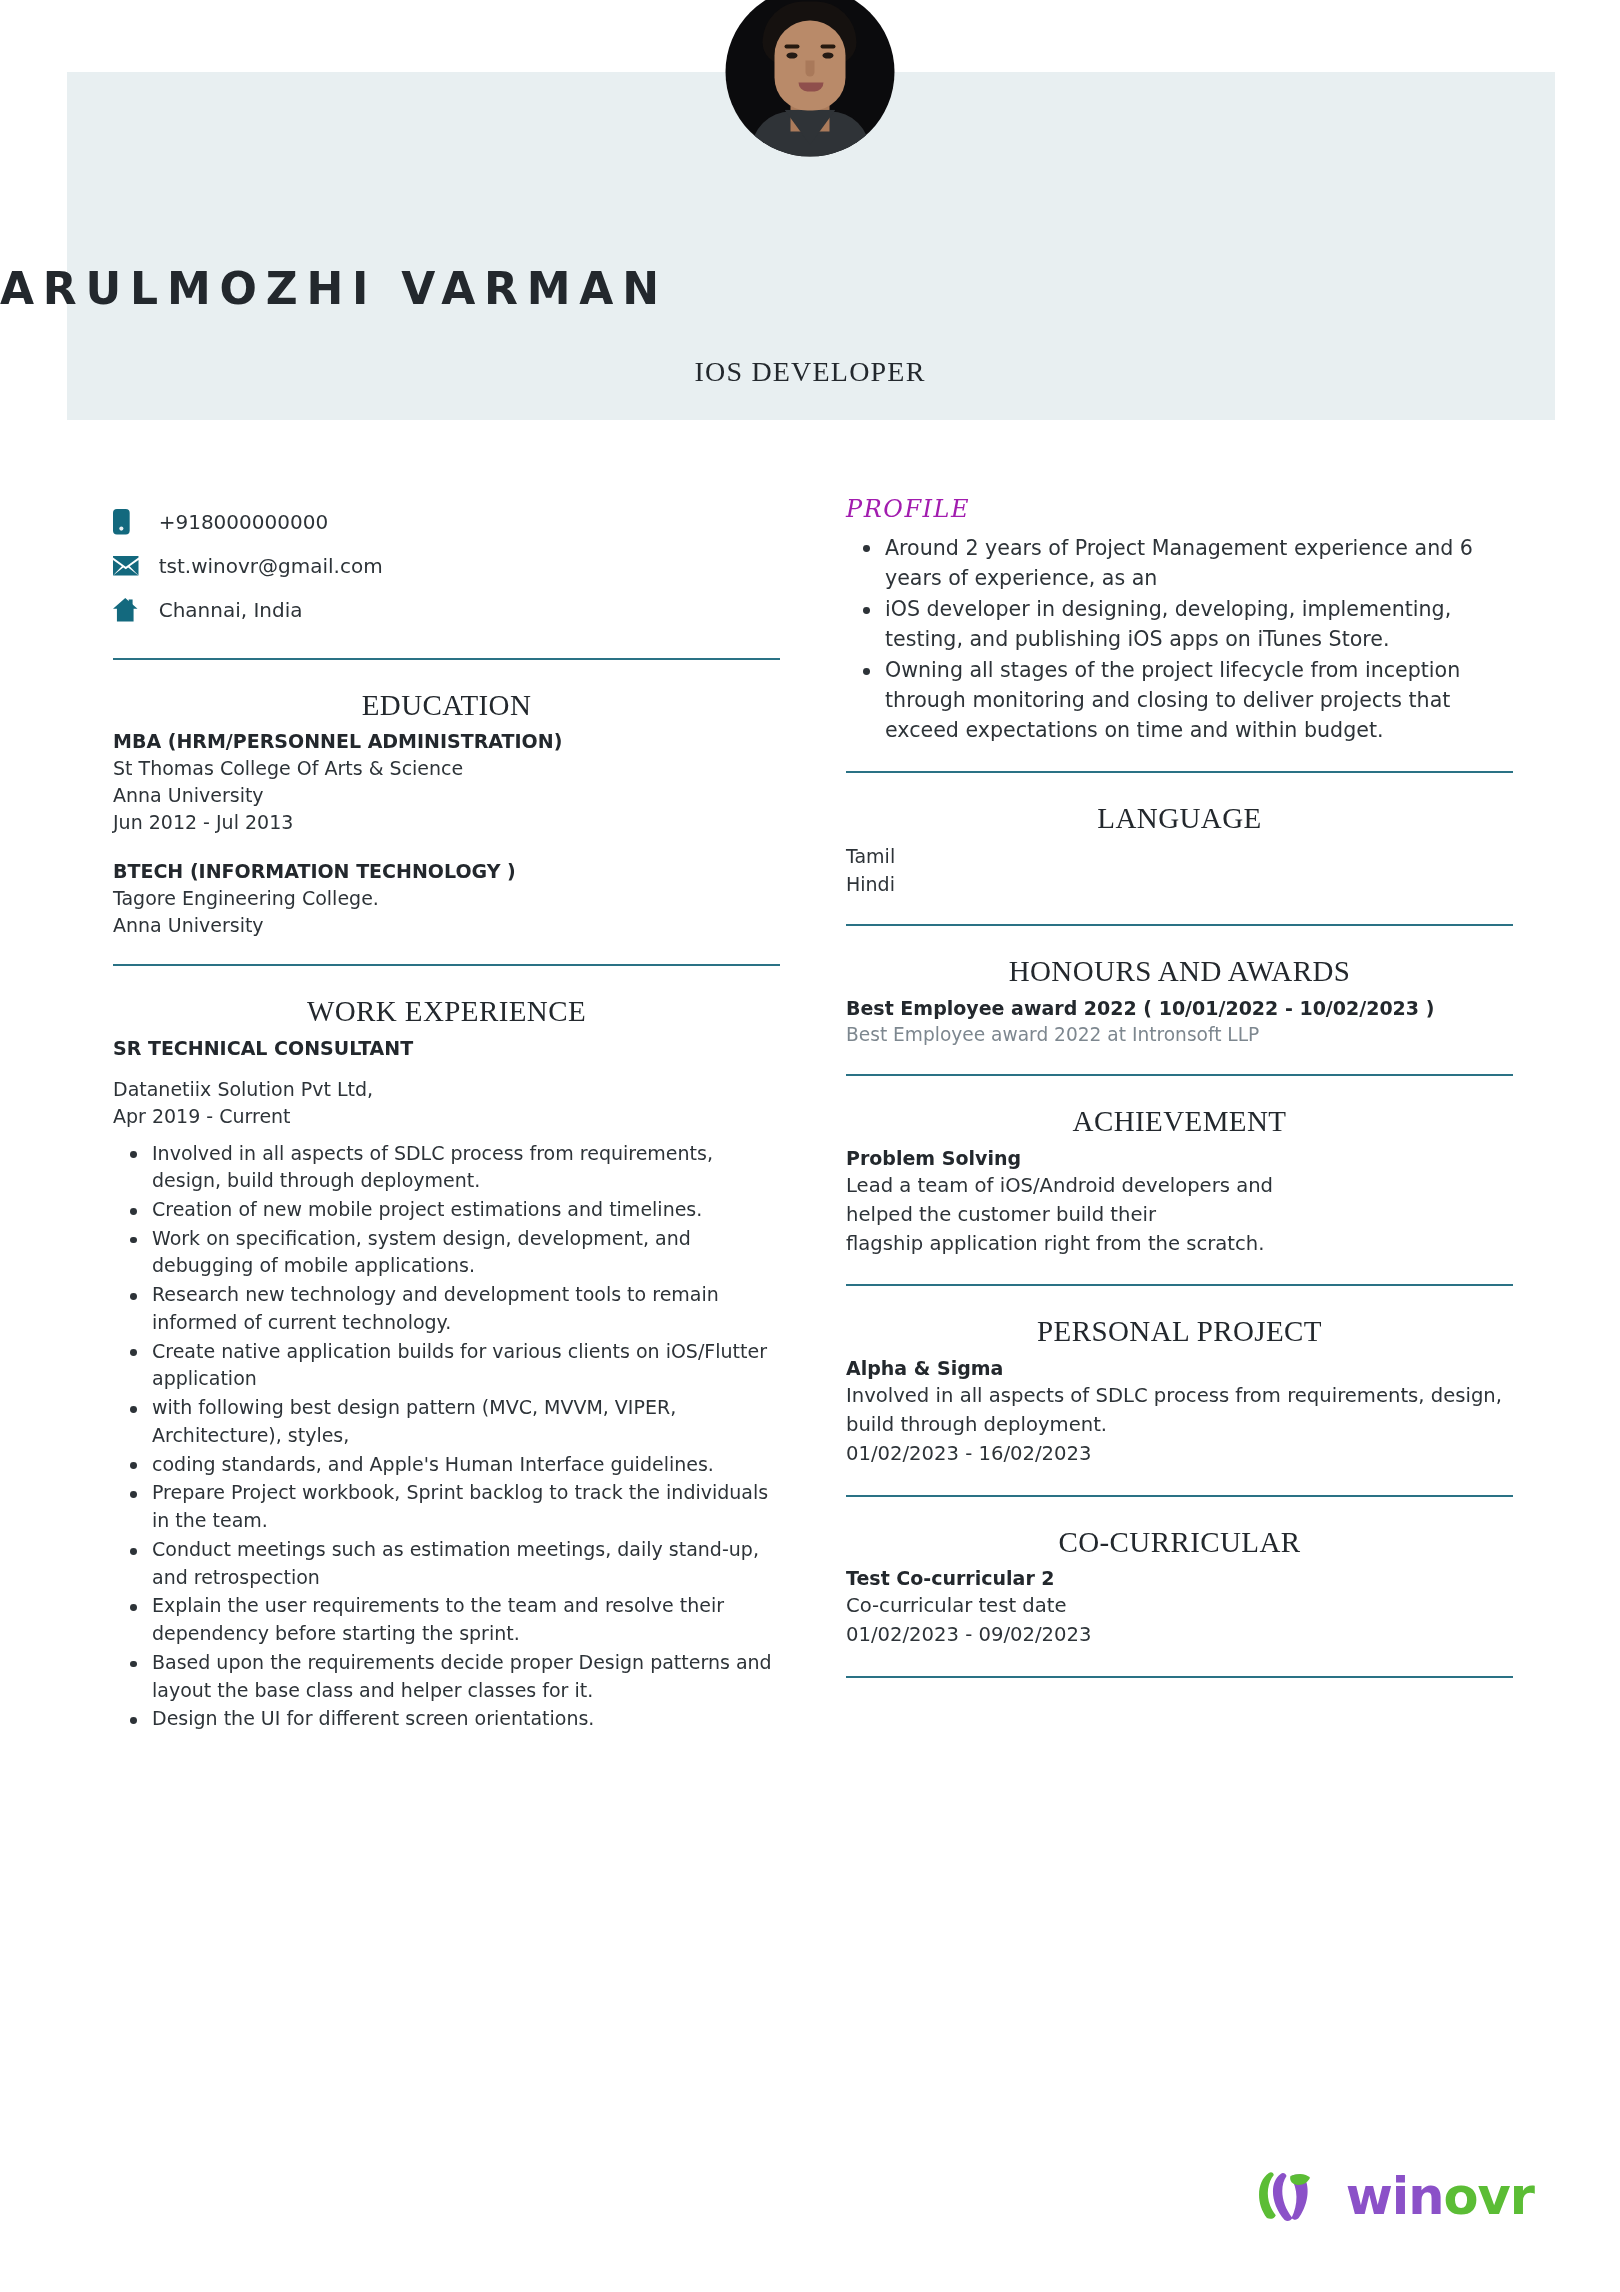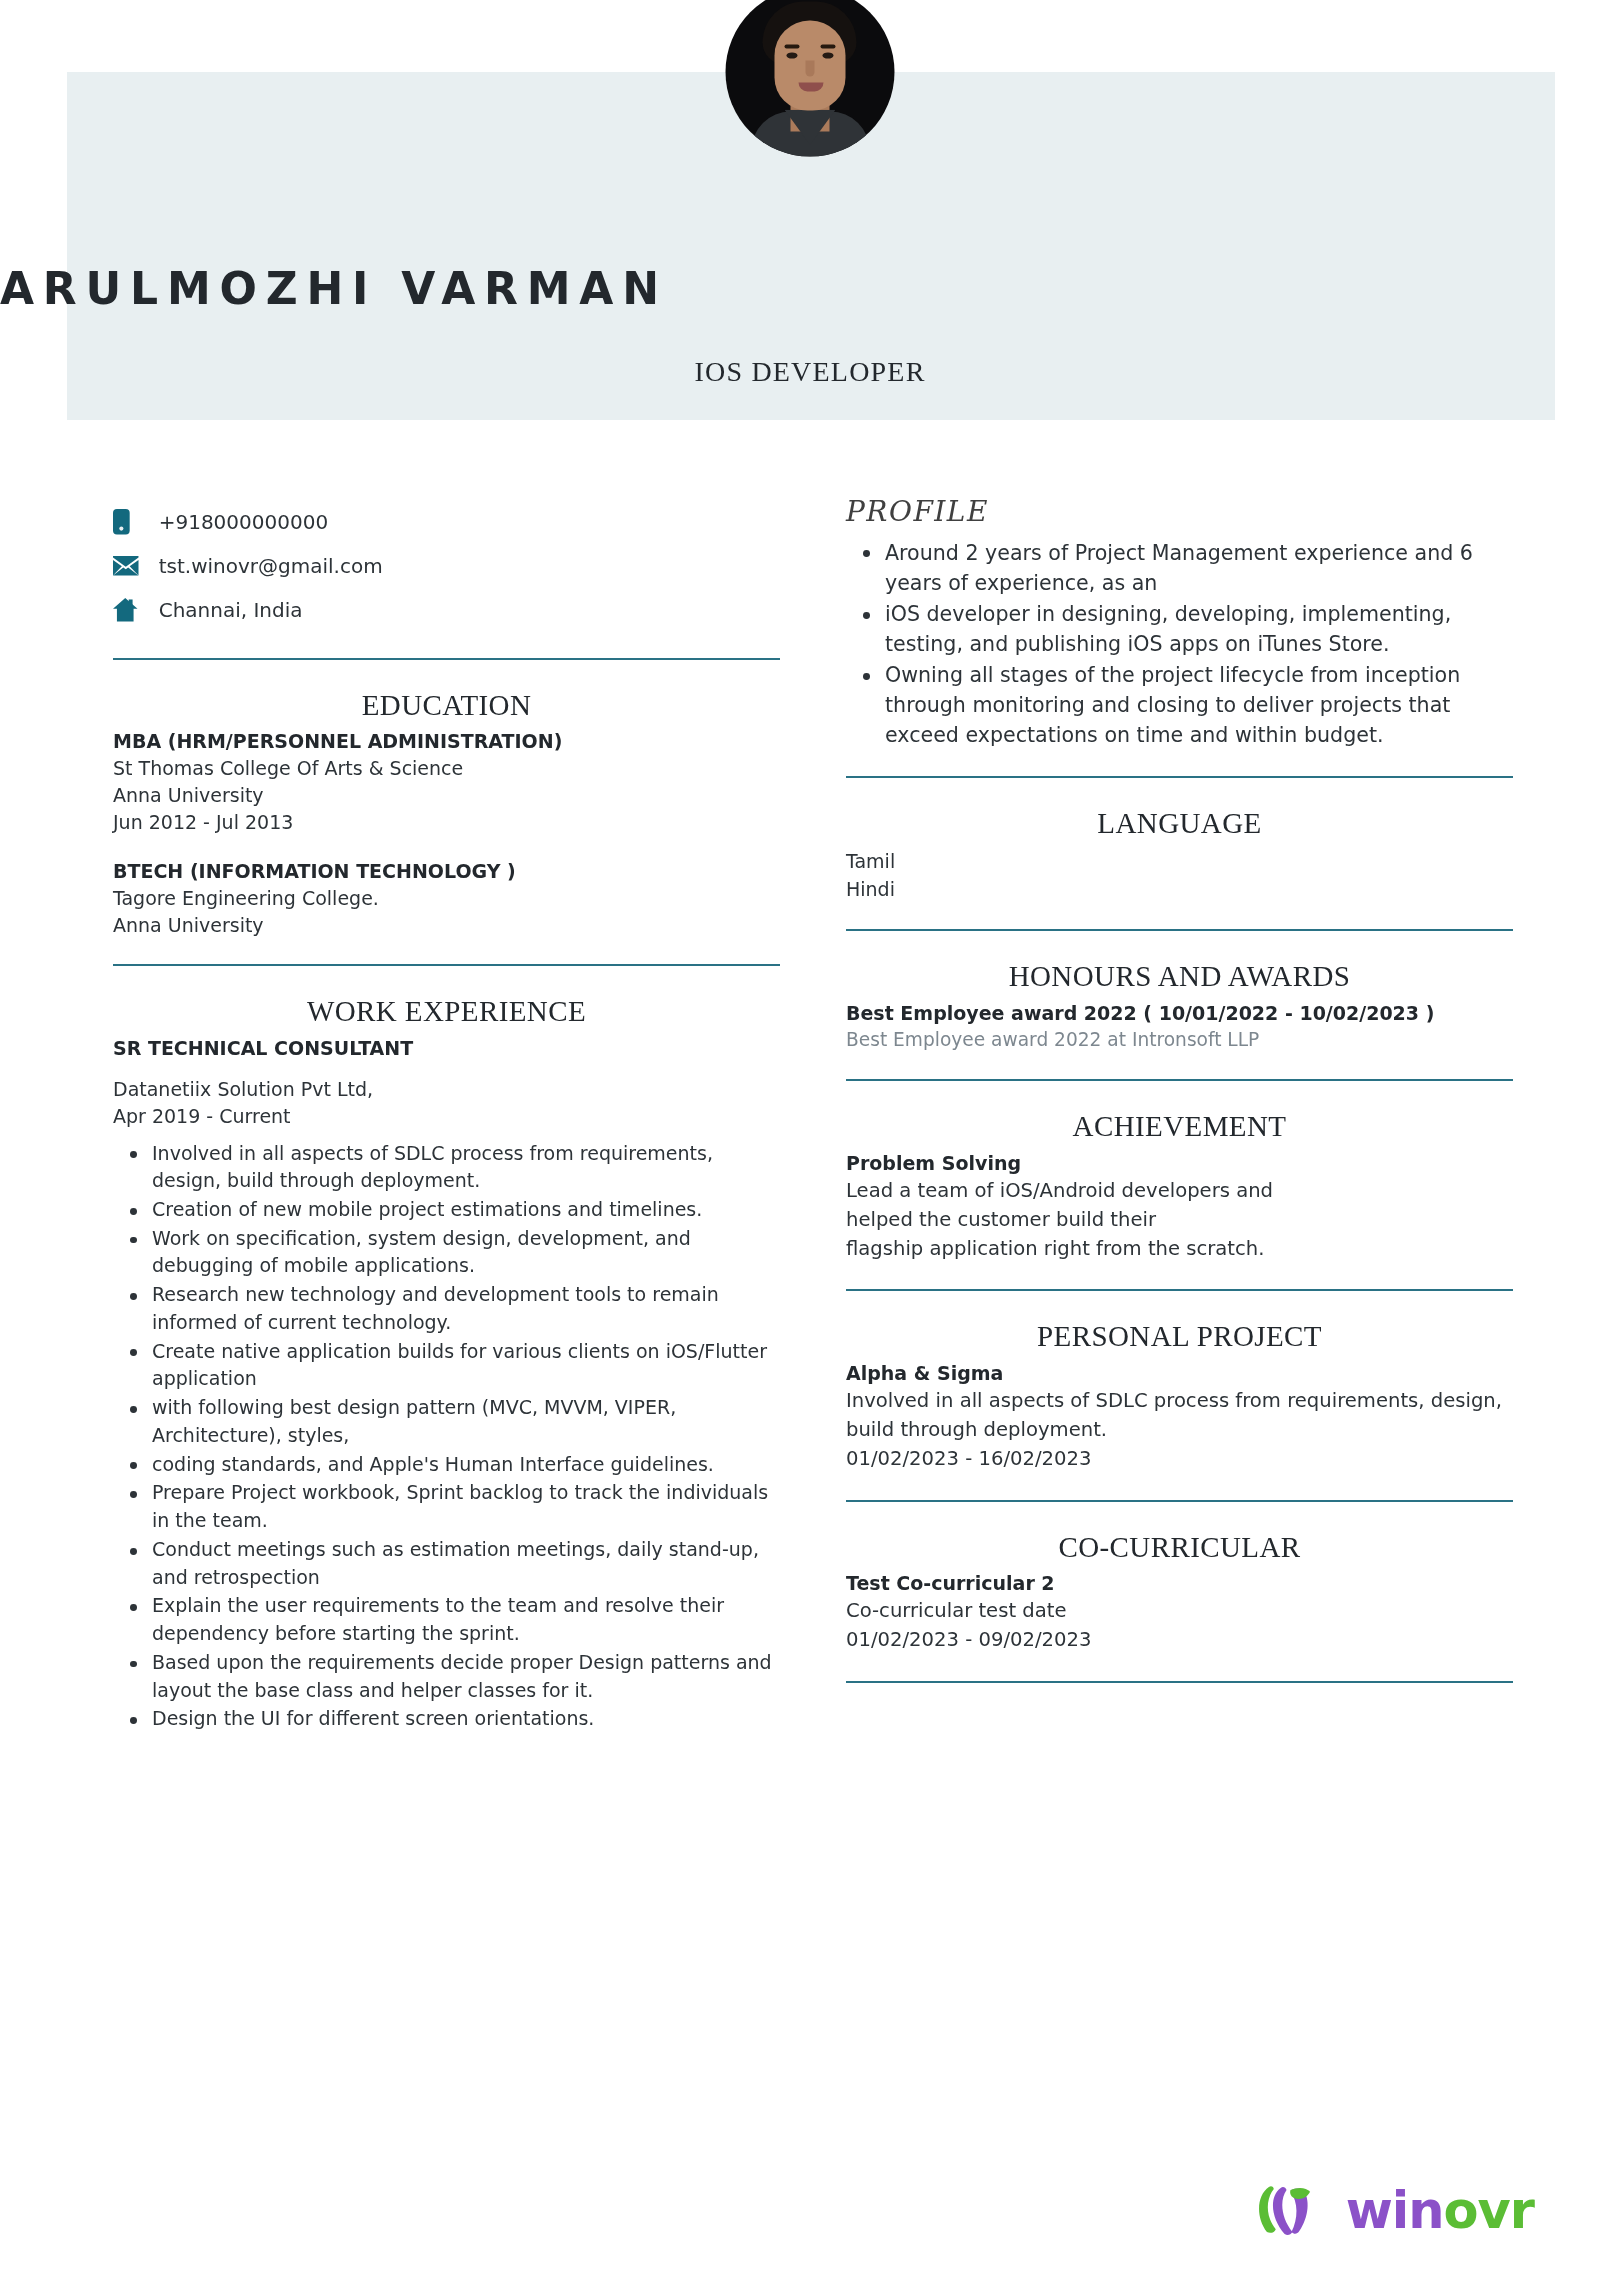--- a/index.html
+++ b/index.html
@@ -171,22 +171,22 @@
     font-weight: normal;
     color: #23282d;
     letter-spacing: 0.4px;
     margin-top: 29px;
     margin-bottom: 6.9px;
     text-align: center;
   }
   .sec-title-script {
     font-family: "DejaVu Serif", serif;
     font-style: italic;
-    font-size: 28px;
-    color: #404040;
+    font-size: 24px;
+    color: #a21caf;
     letter-spacing: 1.5px;
     margin-bottom: 9.8px;
   }
 
   .entry { margin-bottom: 21.6px; }
   .entry-title {
     font-size: 19px;
     font-weight: bold;
     color: #23282d;
     line-height: 1.42;
@@ -238,21 +238,21 @@
     color: #2d3338;
     line-height: 1.48;
   }
 
   
   .logo {
     position: absolute;
     right: 86px;
     bottom: 57px;
     display: flex;
-    align-items: flex-end;
+    align-items: flex-start;
     height: 65px;
     gap: 12px;
   }
   .logo-mark {
     width: 69px; height: 51px;
     margin-right: 9.8px;
     position: relative;
   }
   .logo-text {
     font-family: "DejaVu Sans", sans-serif;

